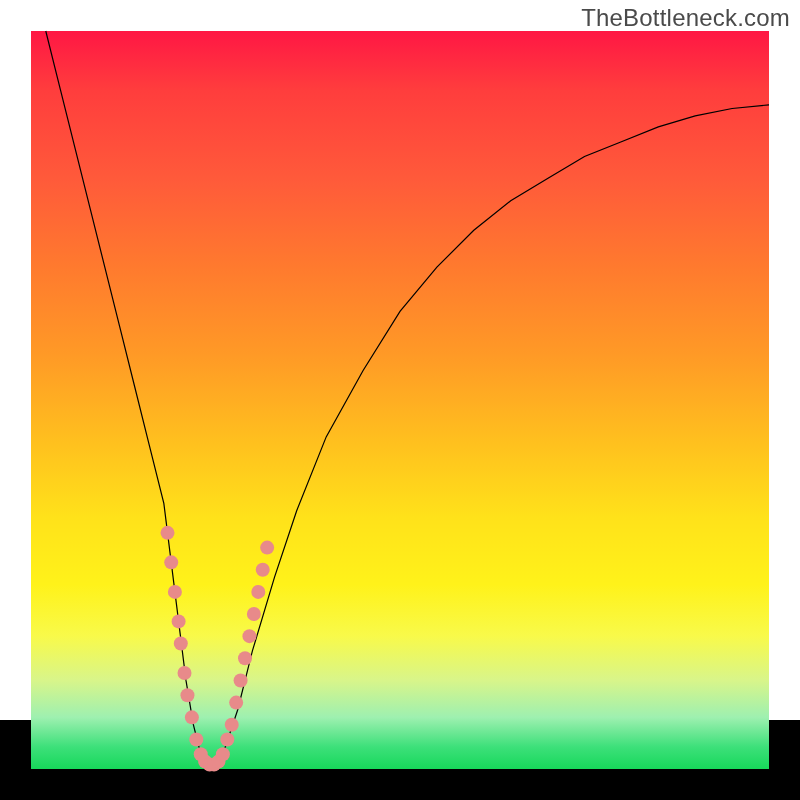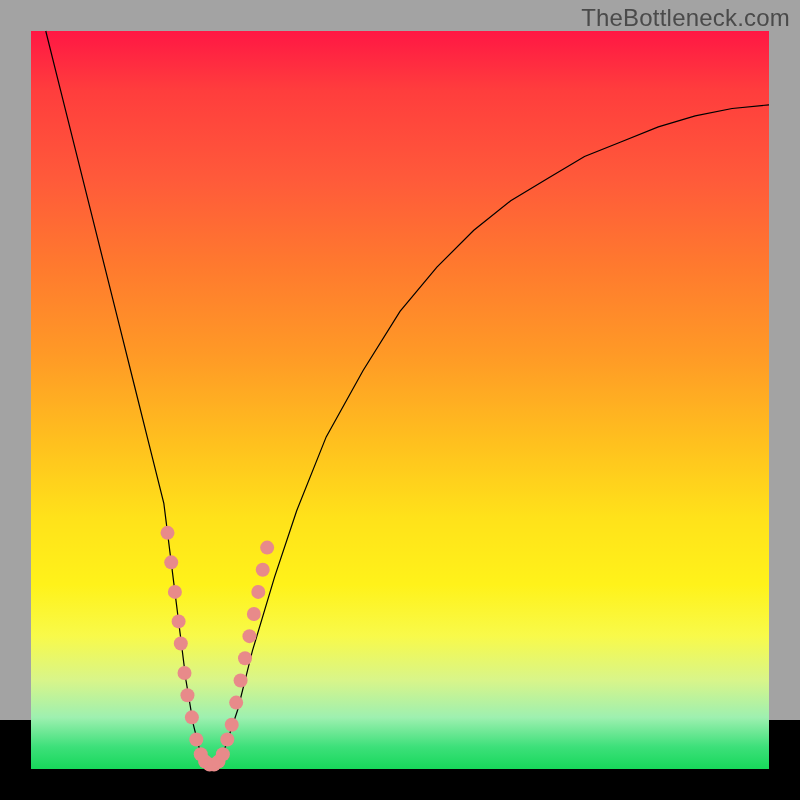--- a/index.html
+++ b/index.html
@@ -8,21 +8,21 @@
     width: 800px;
     height: 800px;
     overflow: hidden;
     background: #000;
     font-family: Arial, Helvetica, sans-serif;
   }
   .frame {
     position: relative;
     width: 800px;
     height: 720px;
-    background: #a3a3a3;
+    background: #ffffff;
   }
   .plot {
     position: absolute;
     left: 31px;
     top: 31px;
     width: 738px;
     height: 738px;
     
     background: linear-gradient(
       to bottom,

